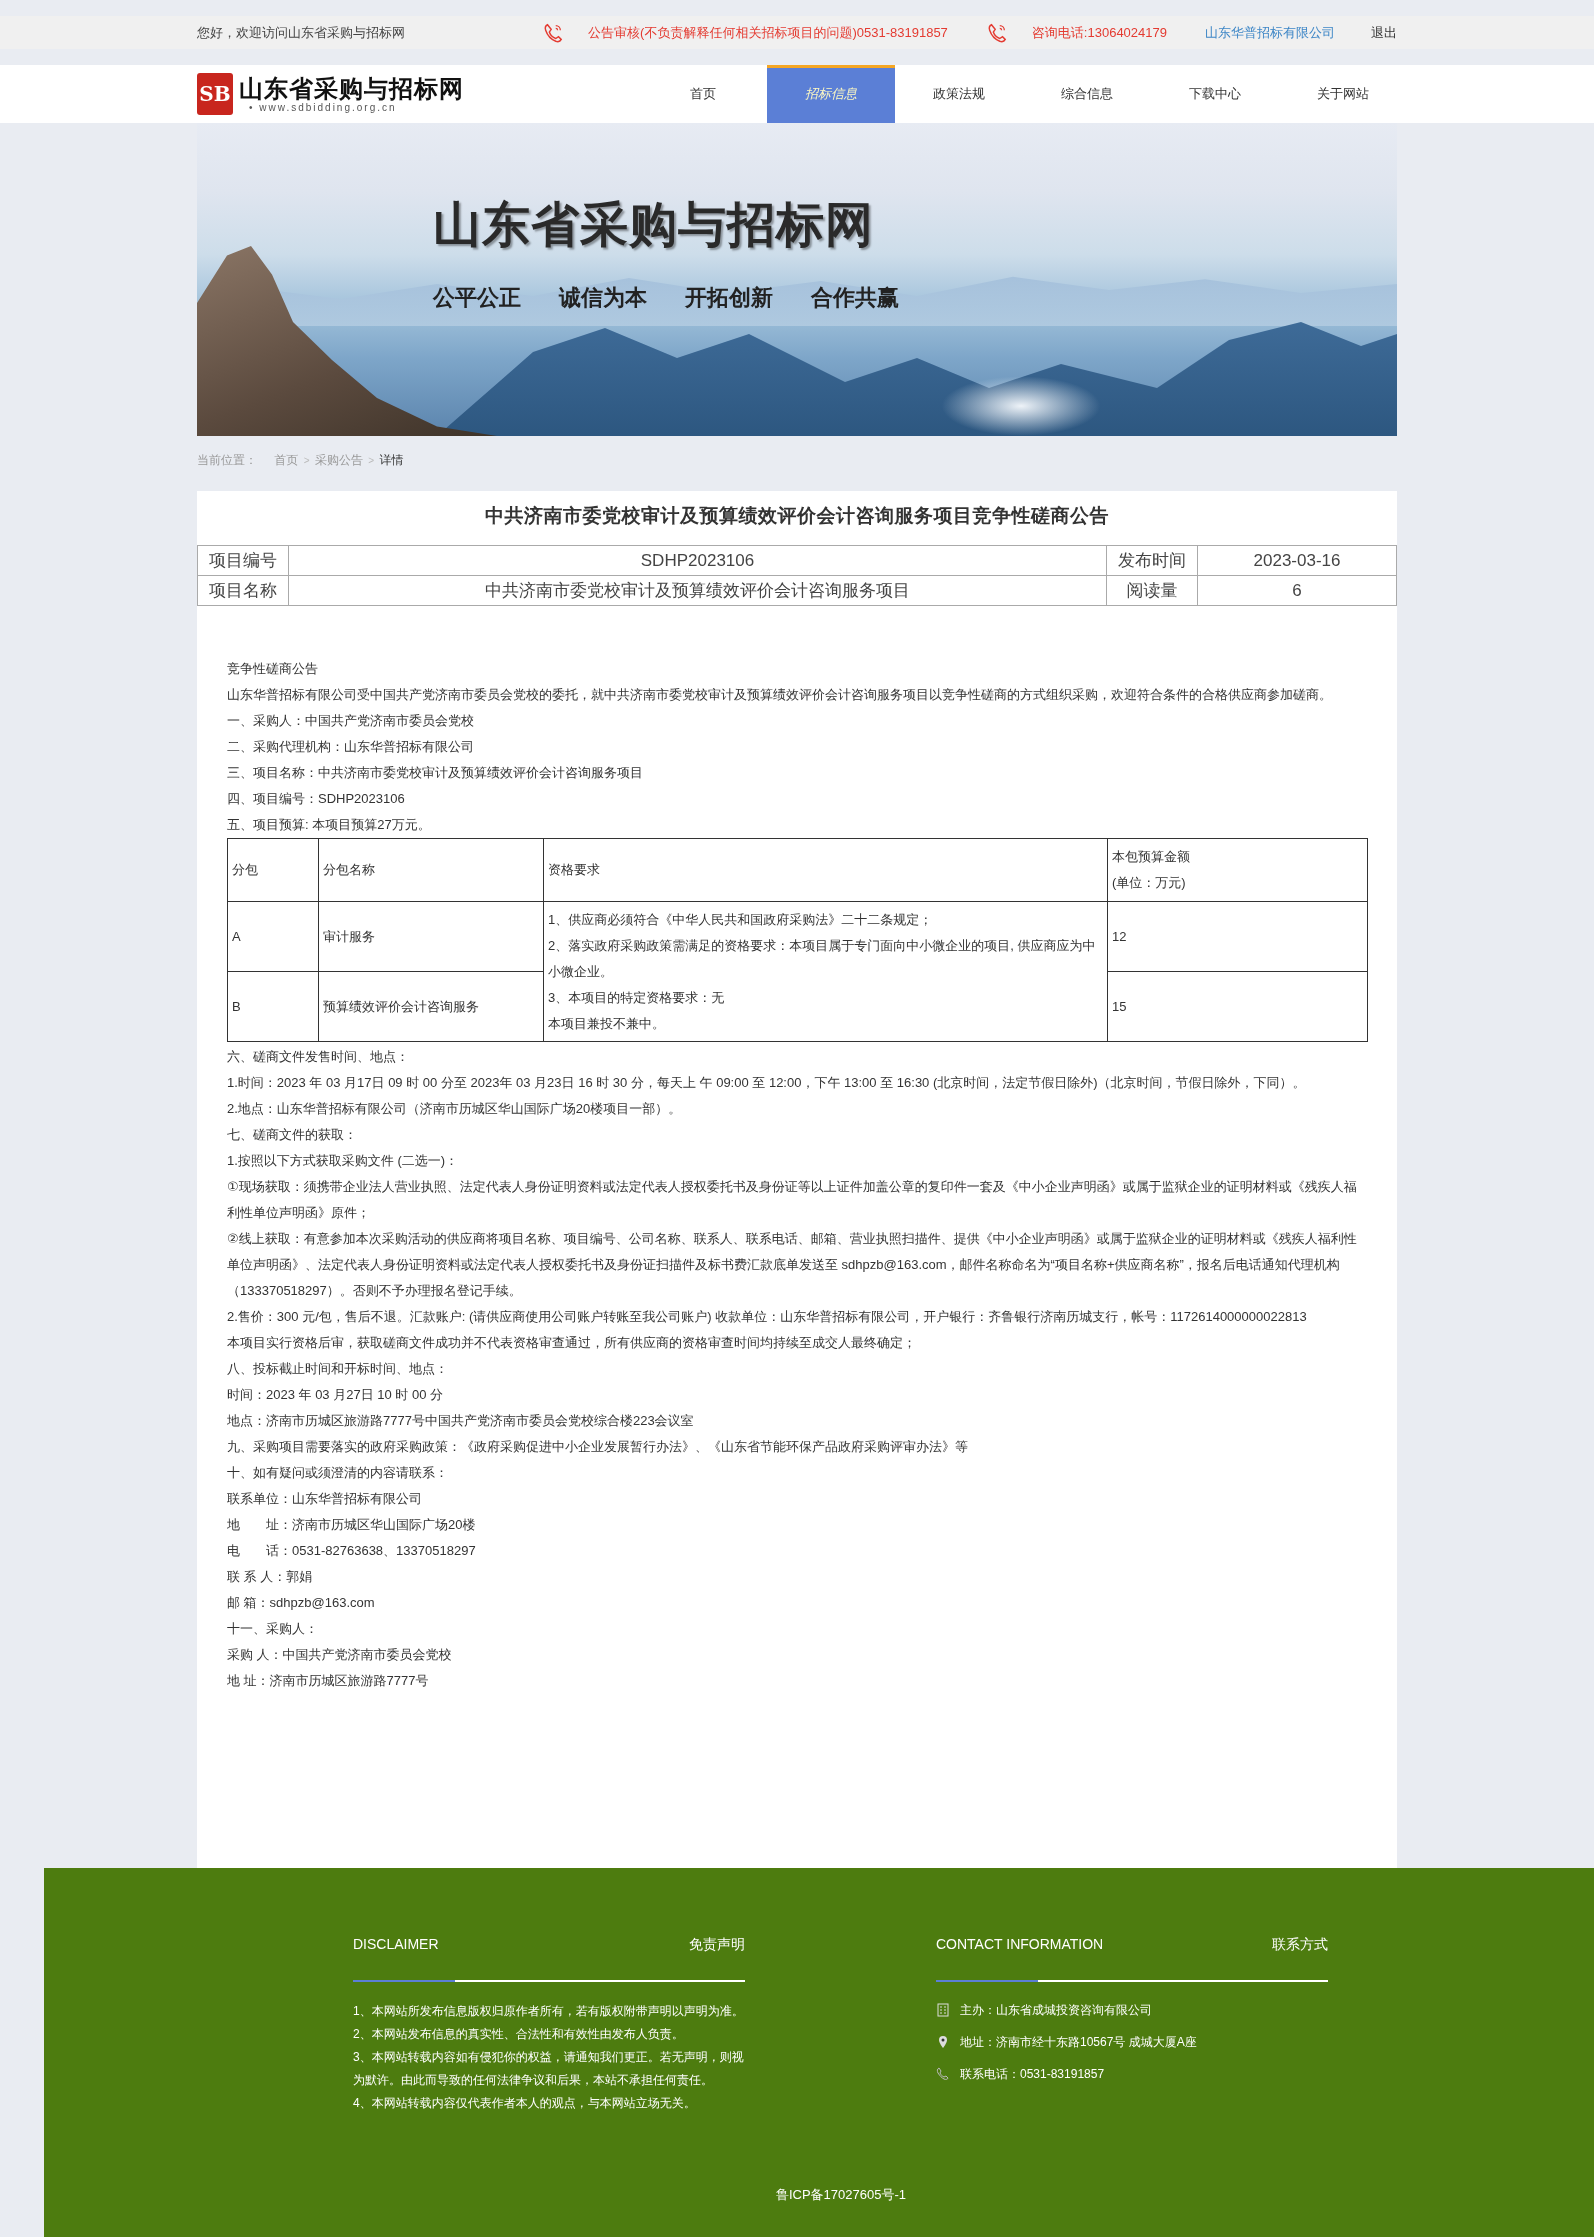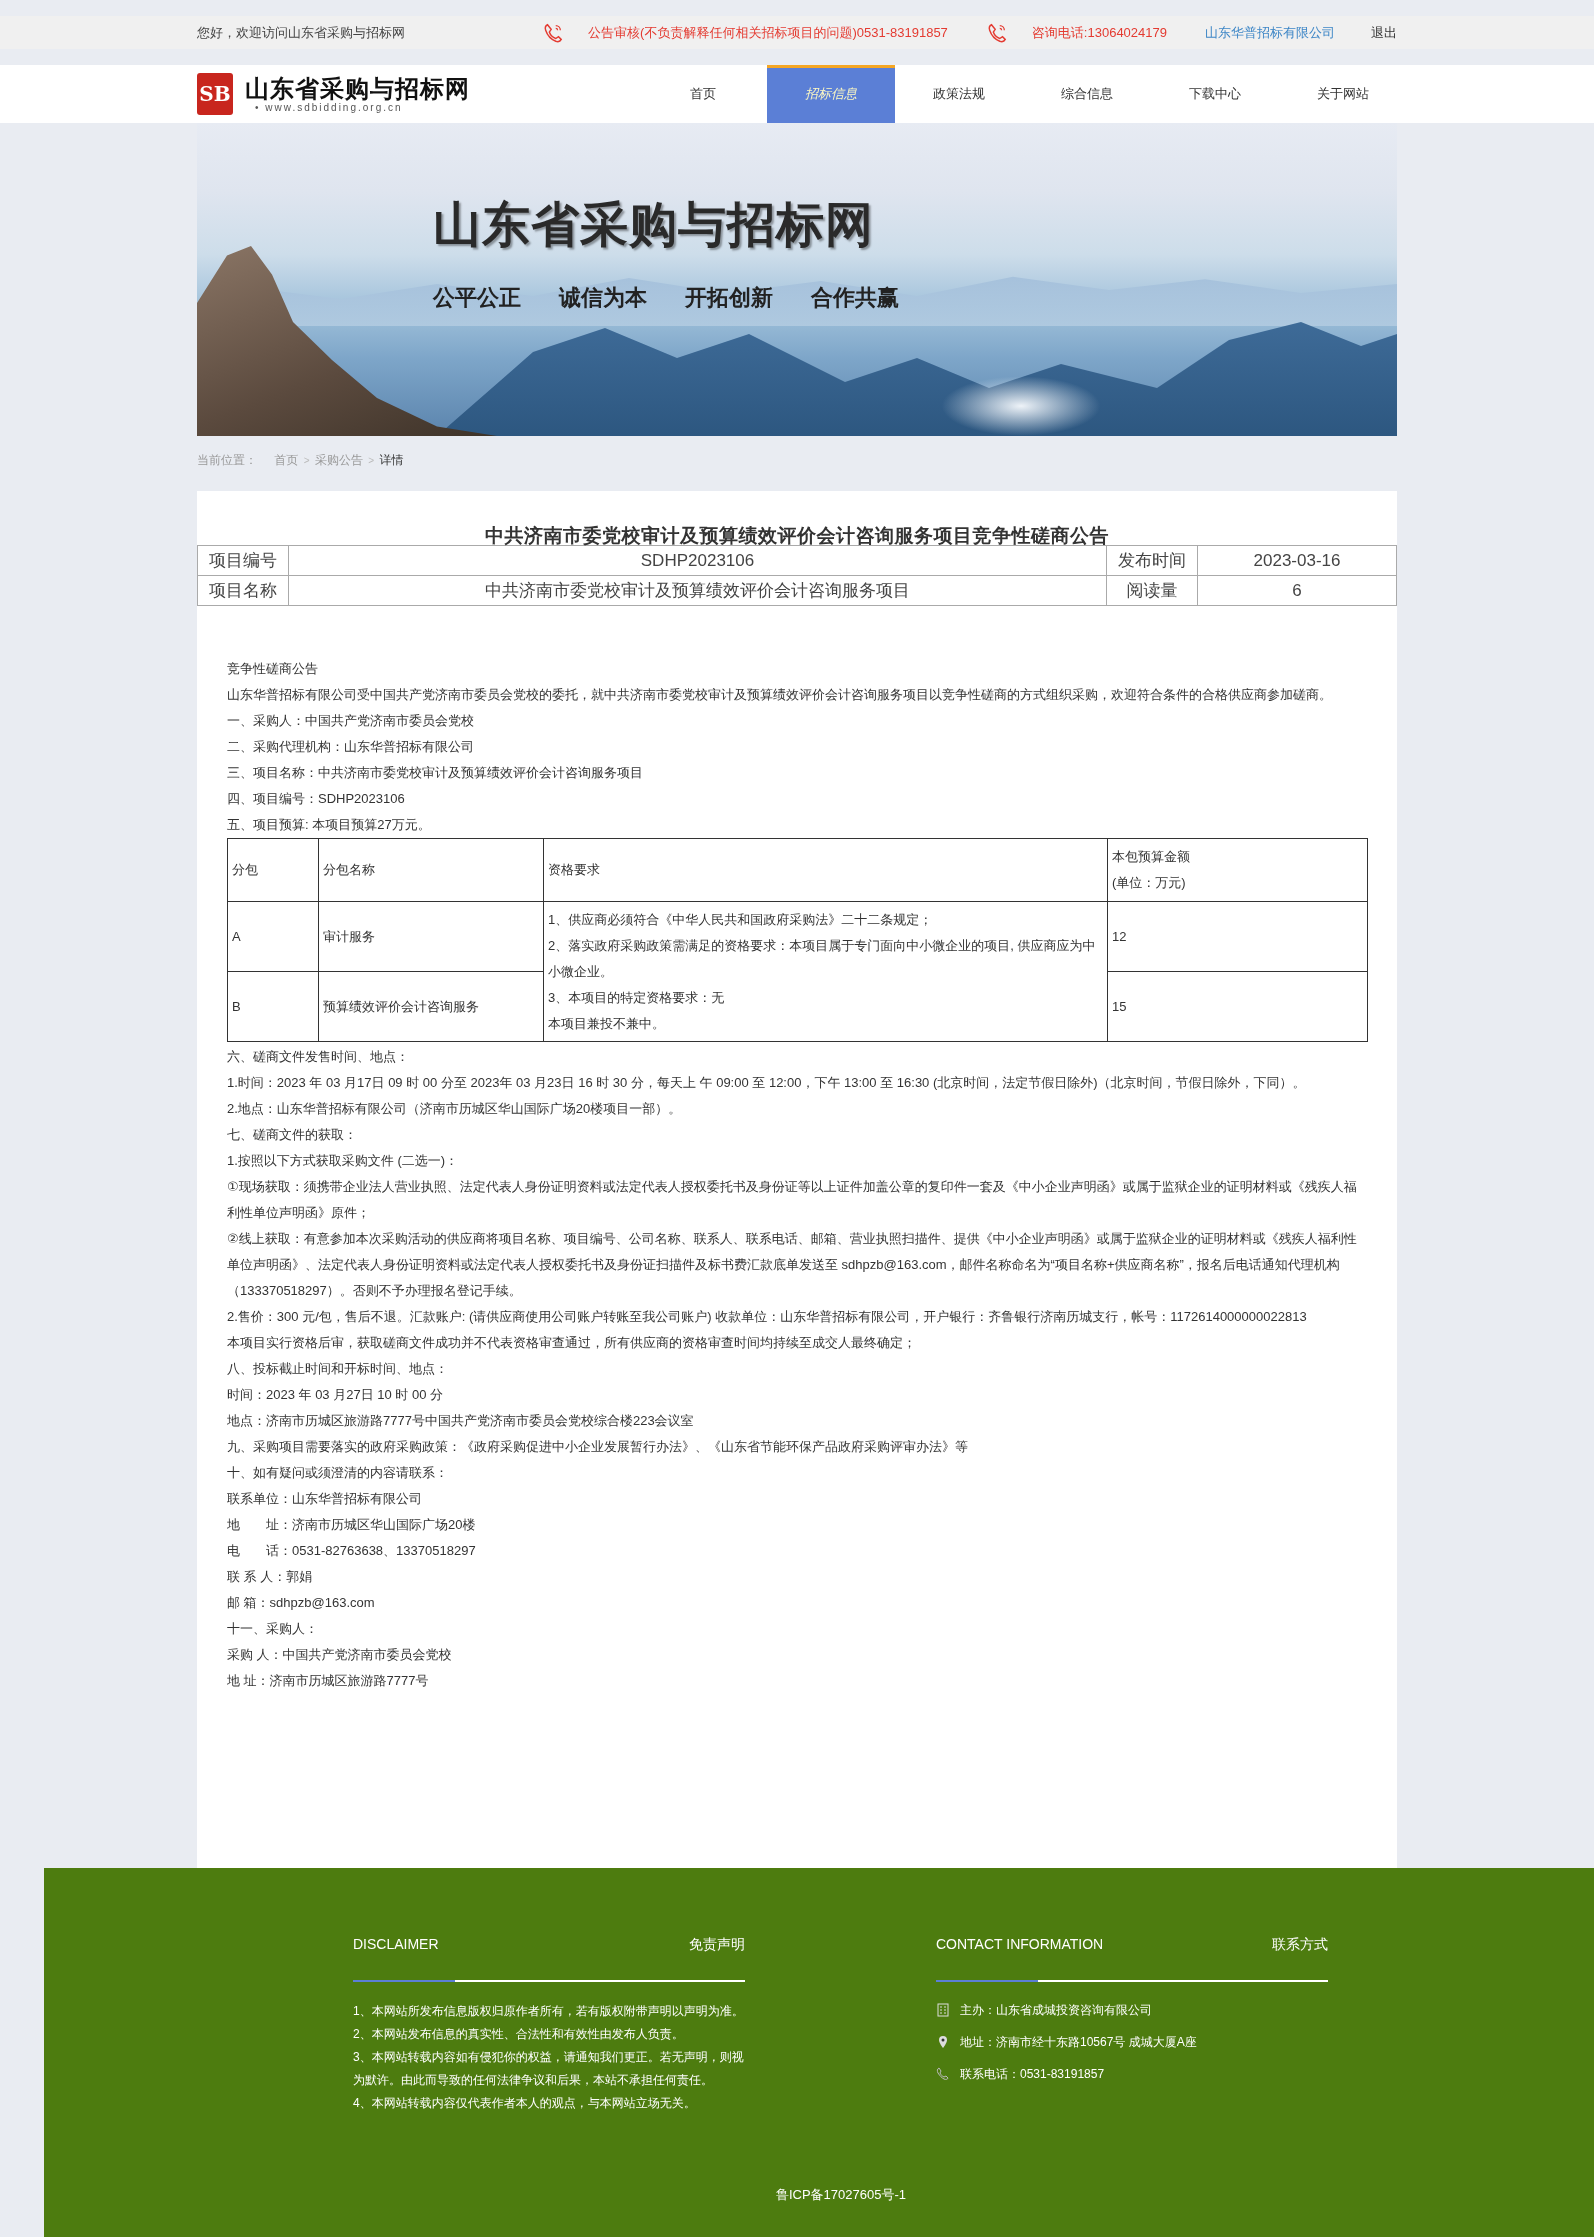--- a/index.html
+++ b/index.html
@@ -12,21 +12,21 @@
   .topbar .welcome { color:#444; }
   .topbar .right { margin-left:auto; display:flex; align-items:center; gap:24px; }
   .topbar .red { color:#e43b31; }
   .topbar .blue { color:#3d86c6; margin-left:14px; }
   .topbar .logout { color:#333; margin-left:12px; }
   .phone-ico { width:22px; height:22px; display:inline-block; margin-left:14px; }
 
   
   .header { height:58px; background:#fff; }
   .header .w { display:flex; align-items:center; height:58px; }
-  .logo { display:flex; align-items:center; gap:12px; }
+  .logo { display:flex; align-items:center; gap:6px; }
   .logo-mark { width:36px; height:42px; background:#c8261e; border-radius:3px; color:#fff; font-weight:bold; display:flex; align-items:center; justify-content:center; font-size:20px; font-family:"DejaVu Serif",serif; }
   .logo-text .cn { font-size:24px; font-weight:bold; color:#111; letter-spacing:1px; font-family:"DejaVu Serif",serif; line-height:26px; }
   .logo-text .en { font-size:10px; color:#555; letter-spacing:2px; padding-left:10px; }
   .nav { margin-left:auto; display:flex; height:58px; margin-right:-10px; }
   .nav a { width:128px; height:58px; line-height:58px; text-align:center; font-size:13px; color:#333; text-decoration:none; }
   .nav a.active { background:#5b7fd6; color:#fef9c3; border-top:3px solid #f5a623; line-height:52px;font-style:italic; }
 
   
   .banner { width:1200px; height:313px; margin:0 auto; position:relative; overflow:hidden;
     background:linear-gradient(180deg,#e7ebf3 0%,#dfe5ef 22%,#cdddea 42%,#9fc0da 60%,#7ea6c9 75%,#5b84ad 100%); }
@@ -41,21 +41,21 @@
   .banner .slogans { position:absolute; left:236px; top:160px; display:flex; gap:38px; font-size:22px; font-weight:bold; color:#222; font-family:Liberation Mono, monospace; }
 
   
   .crumb { width:1200px; margin:0 auto; height:55px; line-height:48px; font-size:12px; color:#999; }
   .crumb .sp { margin:0 0 0 14px; }
   .crumb .sep { color:#bbb; font-size:10px; margin:0 2px; }
   .crumb .cur { color:#333; }
 
   
   .content { width:1200px; margin:0 auto; background:#fff; height:1410px; padding:0 0 0 0; }
-  .art-title { text-align:center; font-size:19px; color:#333; padding-top:32px; height:54px; letter-spacing:.5px; }
+  .art-title { text-align:center; font-size:19px; color:#333; padding-top:12px; height:54px; letter-spacing:.5px; }
   .meta { width:1200px; border-collapse:collapse; font-size:17px; color:#444; }
   .meta td { border:1px solid #aaa; height:30px; text-align:center; }
   .meta td.l { width:91px; }
   .meta td.m { width:818px; }
   .meta td.k { width:91px; }
   .body { padding:50px 39px 0 30px; font-size:13px; color:#333; line-height:26px; }
   .pkg { width:1141px; border-collapse:collapse; margin:0 0 2px 0; font-size:13px; }
   .pkg td { border:1px solid #333; padding:0 4px; vertical-align:middle; line-height:26px; }
 
   

